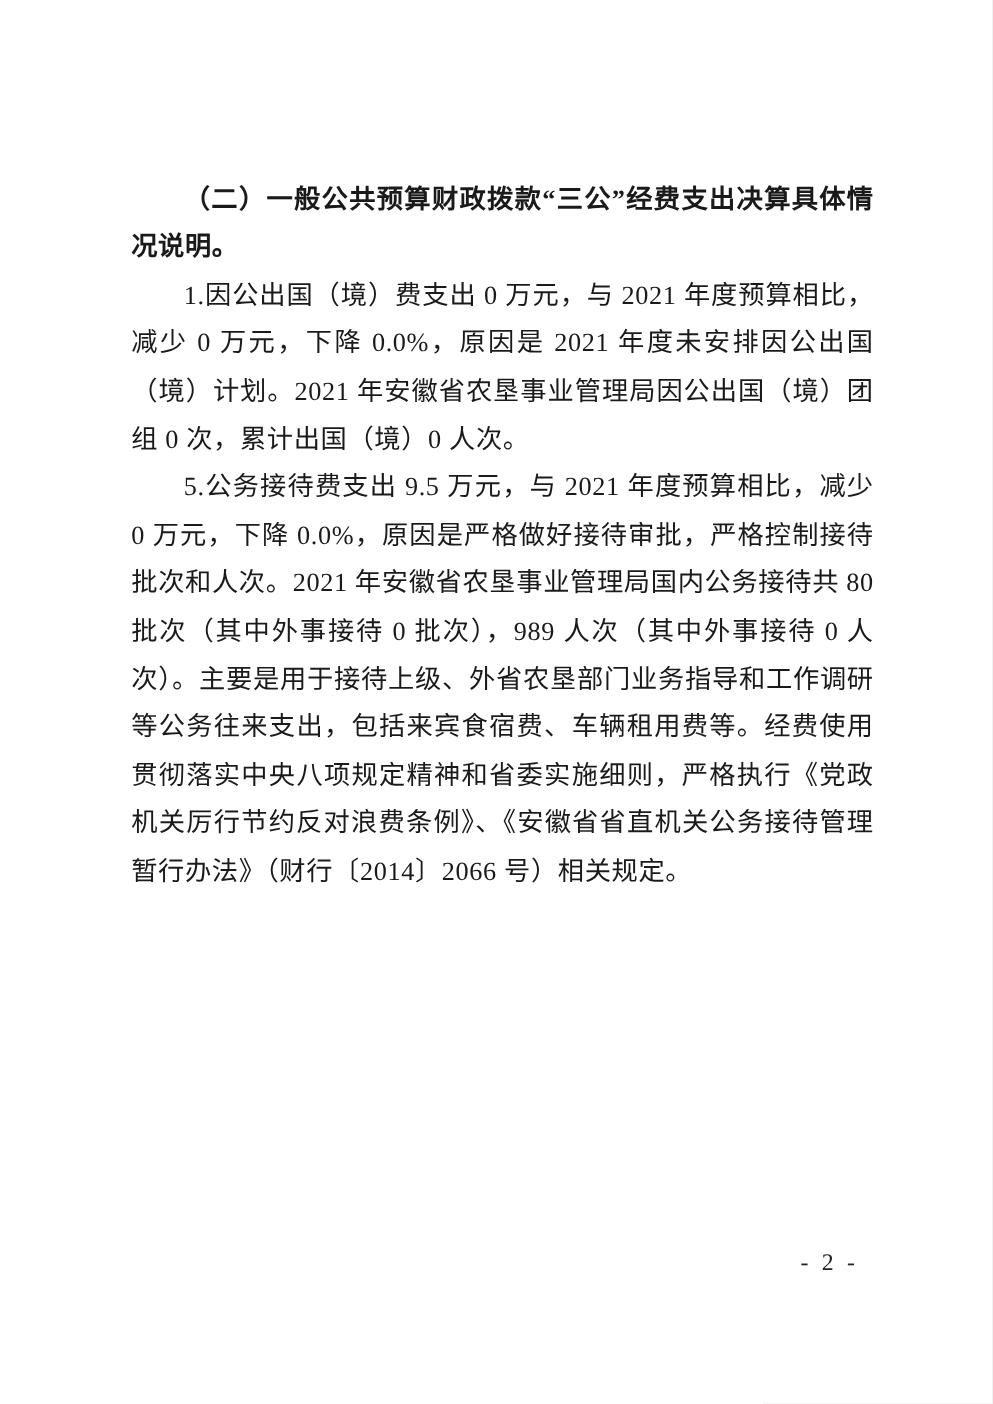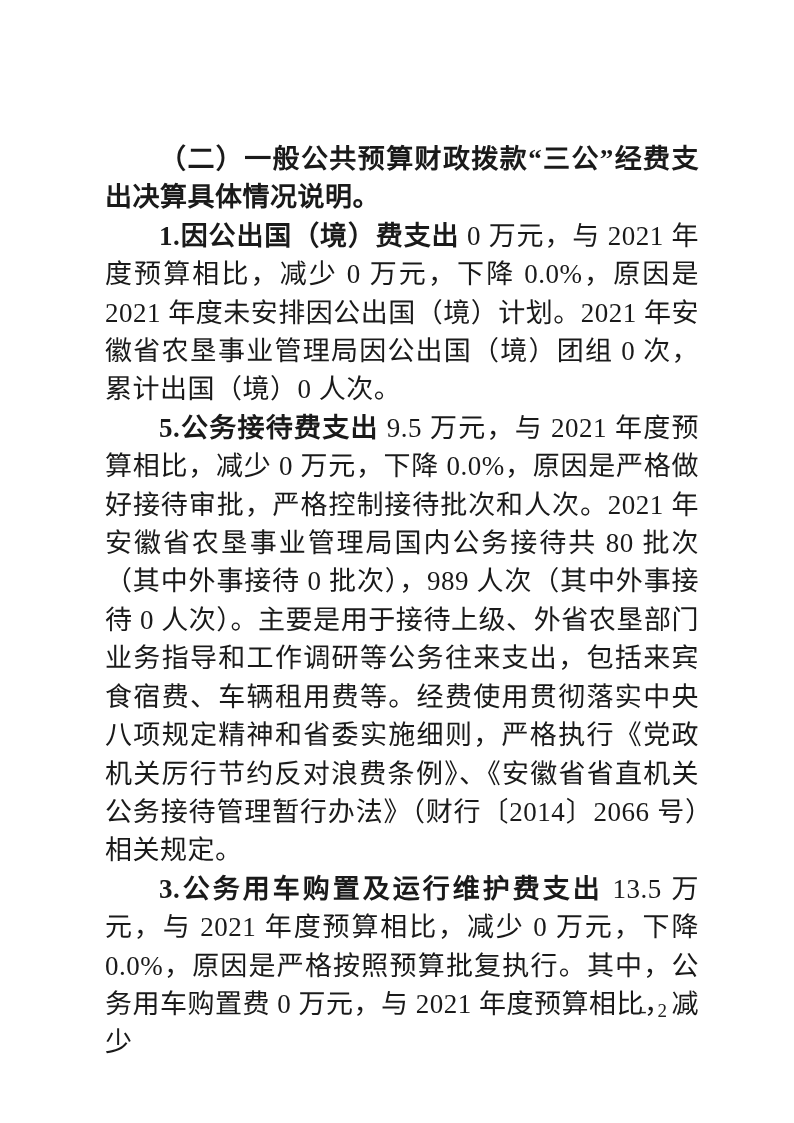--- a/index.html
+++ b/index.html
@@ -15,35 +15,35 @@
     background: #ffffff;
     overflow: hidden;
     font-family: "Liberation Serif", "DejaVu Serif", serif;
     color: #1a1a1a;
   }
   .content {
     position: absolute;
     left: 105px;
     top: 140px;
     width: 594px;
-    font-size: 27px;
+    font-size: 21px;
     line-height: 38.4px;
     text-align: justify;
     letter-spacing: 0.5px;
   }
   .content p {
     margin: 0;
     padding: 0;
     text-indent: 2em;
   }
   p.heading {
     font-weight: bold;
   }
   .para b {
-    font-weight: bold;
+    font-weight: normal;
   }
   .page-number {
     position: absolute;
     top: 1000px;
     left: 105px;
     width: 594px;
     box-sizing: border-box;
     padding-right: 12px;
     text-align: right;
     font-size: 19px;
@@ -57,18 +57,17 @@
 <div class="page">
   <div class="content">
 
     <p class="heading">（二）一般公共预算财政拨款“三公”经费支出决算具体情况说明。</p>
 
 
     <p class="para"><b>1.因公出国（境）费支出</b><span> 0 万元，与 2021 年度预算相比，减少 0 万元，下降 0.0%，原因是 2021 年度未安排因公出国（境）计划。2021 年安徽省农垦事业管理局因公出国（境）团组 0 次，累计出国（境）0 人次。</span></p>
 
     <p class="para"><b>5.公务接待费支出</b><span> 9.5 万元，与 2021 年度预算相比，减少 0 万元，下降 0.0%，原因是严格做好接待审批，严格控制接待批次和人次。2021 年安徽省农垦事业管理局国内公务接待共 80 批次（其中外事接待 0 批次），989 人次（其中外事接待 0 人次）。主要是用于接待上级、外省农垦部门业务指导和工作调研等公务往来支出，包括来宾食宿费、车辆租用费等。经费使用贯彻落实中央八项规定精神和省委实施细则，严格执行《党政机关厉行节约反对浪费条例》、《安徽省省直机关公务接待管理暂行办法》（财行〔2014〕2066 号）相关规定。</span></p>
 
-    <p class="para"><b>3.公务用车购置及运行维护费支出</b><span> 13.5 万元，与 2021 年度预算相比，减少 0 万元，下降 0.0%，原因是严格按照预算批复执行。其中，公务用车购置费 0 万元，与 2021 年度预算相比，减少</span></p>
 
   </div>
 
   <div class="page-number">- 2 -</div>
 </div>
 
 </body></html>

